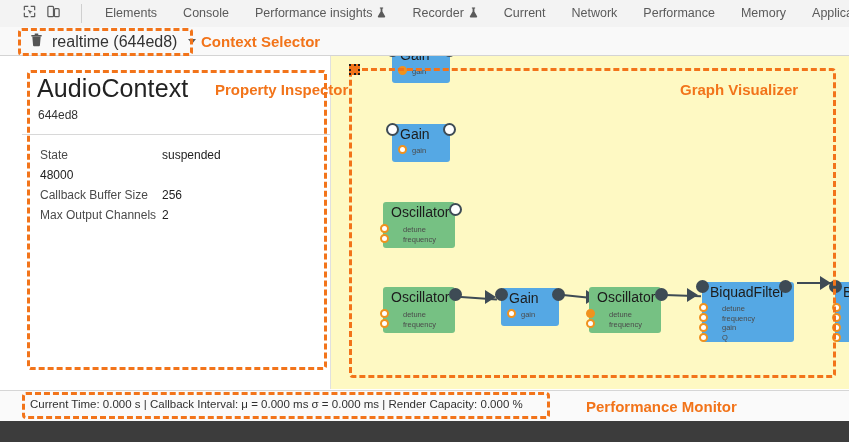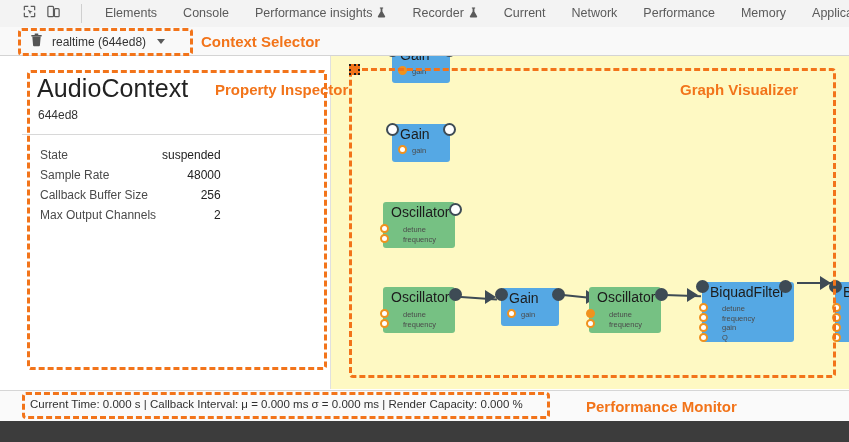--- a/index.html
+++ b/index.html
@@ -15,33 +15,33 @@
   .tabbar{position:absolute;left:0;top:0;width:849px;height:27px;background:#f3f3f3;border-bottom:1px solid #cdcdcd;}
   .tb-icons{position:absolute;left:22px;top:0;height:27px;display:flex;align-items:center;gap:9px;}
   .tb-sep{position:absolute;left:81px;top:4px;width:1px;height:19px;background:#cfcfcf;}
   .tabs{position:absolute;left:92px;top:0;height:27px;display:flex;align-items:center;}
   .tab{color:#5a5a5a;font-size:12.5px;padding:4px 13px;height:27px;line-height:27px;white-space:nowrap;cursor:default;}
   .tab .flask{display:inline-block;margin-left:5px;vertical-align:-1px;}
 
   
   .ctxbar{position:absolute;left:0;top:27px;width:849px;height:28px;background:#f9f9f9;border-bottom:1px solid #d4d4d4;}
   .ctxsel{position:absolute;left:30px;top:32px;height:19px;display:flex;align-items:center;gap:9px;}
-  .ctxsel .lbl{font-size:12px;color:#333;}
+  .ctxsel .lbl{font-size:16px;color:#333;}
   .caret{width:0;height:0;border-left:4px solid transparent;border-right:4px solid transparent;border-top:5px solid #5a5a5a;margin-left:2px;}
 
   
   .left-panel{position:absolute;left:0;top:56px;width:330px;height:333px;background:#fff;}
   .vdiv{position:absolute;left:330px;top:56px;width:1px;height:333px;background:#e0e0e0;}
   .right-panel{position:absolute;left:331px;top:56px;width:518px;height:333px;background:#fef9c3;overflow:hidden;}
 
   .pi-title{position:absolute;left:37px;top:74px;font-size:25px;color:#222;letter-spacing:.1px;}
   .pi-id{position:absolute;left:38px;top:108px;font-size:12px;color:#333;}
   .pi-rule{position:absolute;left:22px;top:134px;width:308px;height:1px;background:#d8d8d8;}
   .pi-table{position:absolute;left:40px;top:145px;font-size:12px;color:#3c3c3c;}
-  .pi-row{display:flex;height:20px;line-height:20px;justify-content:space-between;}
+  .pi-row{display:flex;height:20px;line-height:20px;}
   .pi-k{width:122px;color:#4a4a4a;}
   .pi-v{color:#222;}
 
   
   .node{position:absolute;border-radius:3px;box-sizing:border-box;}
   .node .title{position:absolute;left:8px;top:2px;font-size:14px;color:#1c1c1c;white-space:nowrap;}
   .node .params{position:absolute;left:20px;}
   .node .prm{font-size:7.5px;color:#4b4b4b;height:9.5px;line-height:9.5px;white-space:nowrap;}
   .osc{background:#76c183;}
   .gain{background:#55a8e4;}
@@ -124,21 +124,20 @@
 
   <div class="pi-title">AudioContext</div>
   <div class="pi-id">644ed8</div>
   <div class="pi-rule"></div>
   <div class="pi-table">
     <div class="pi-row">
       <span class="pi-k">State</span>
       <span class="pi-v">suspended</span>
     </div>
     <div class="pi-row">
-      <span class="pi-k">Sample Rate</span>
       <span class="pi-v">48000</span>
     </div>
     <div class="pi-row">
       <span class="pi-k">Callback Buffer Size</span>
       <span class="pi-v">256</span>
     </div>
     <div class="pi-row">
       <span class="pi-k">Max Output Channels</span>
       <span class="pi-v">2</span>
     </div>

